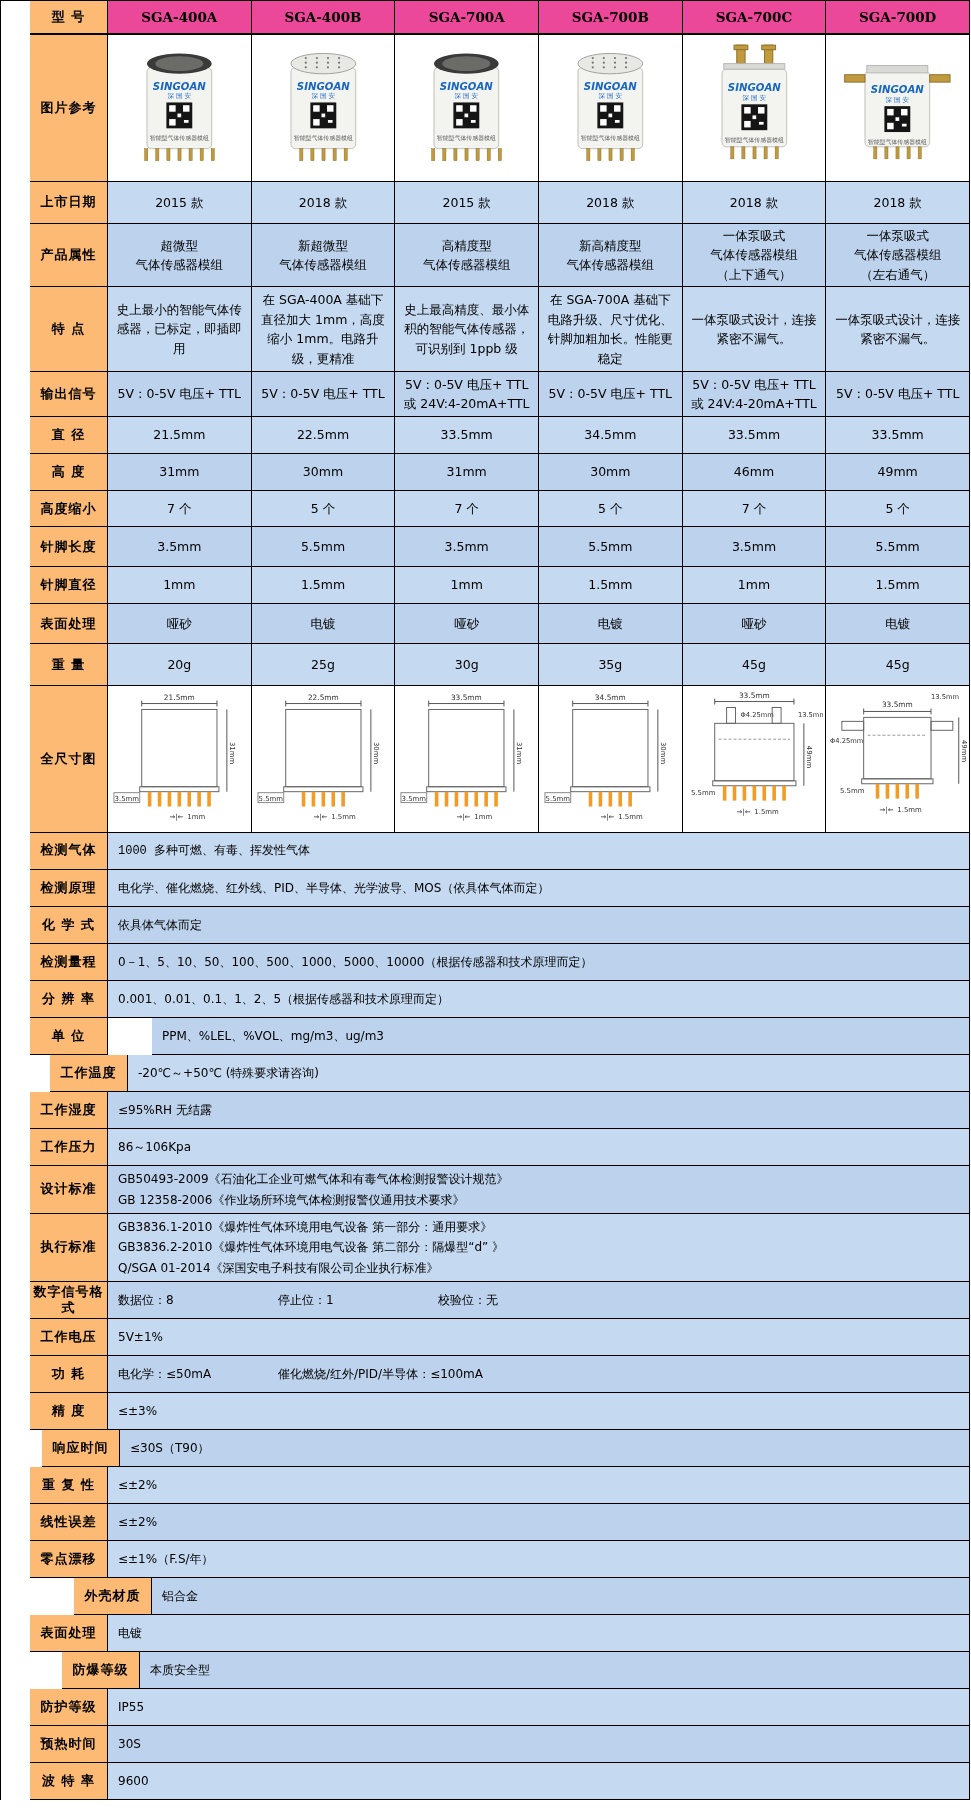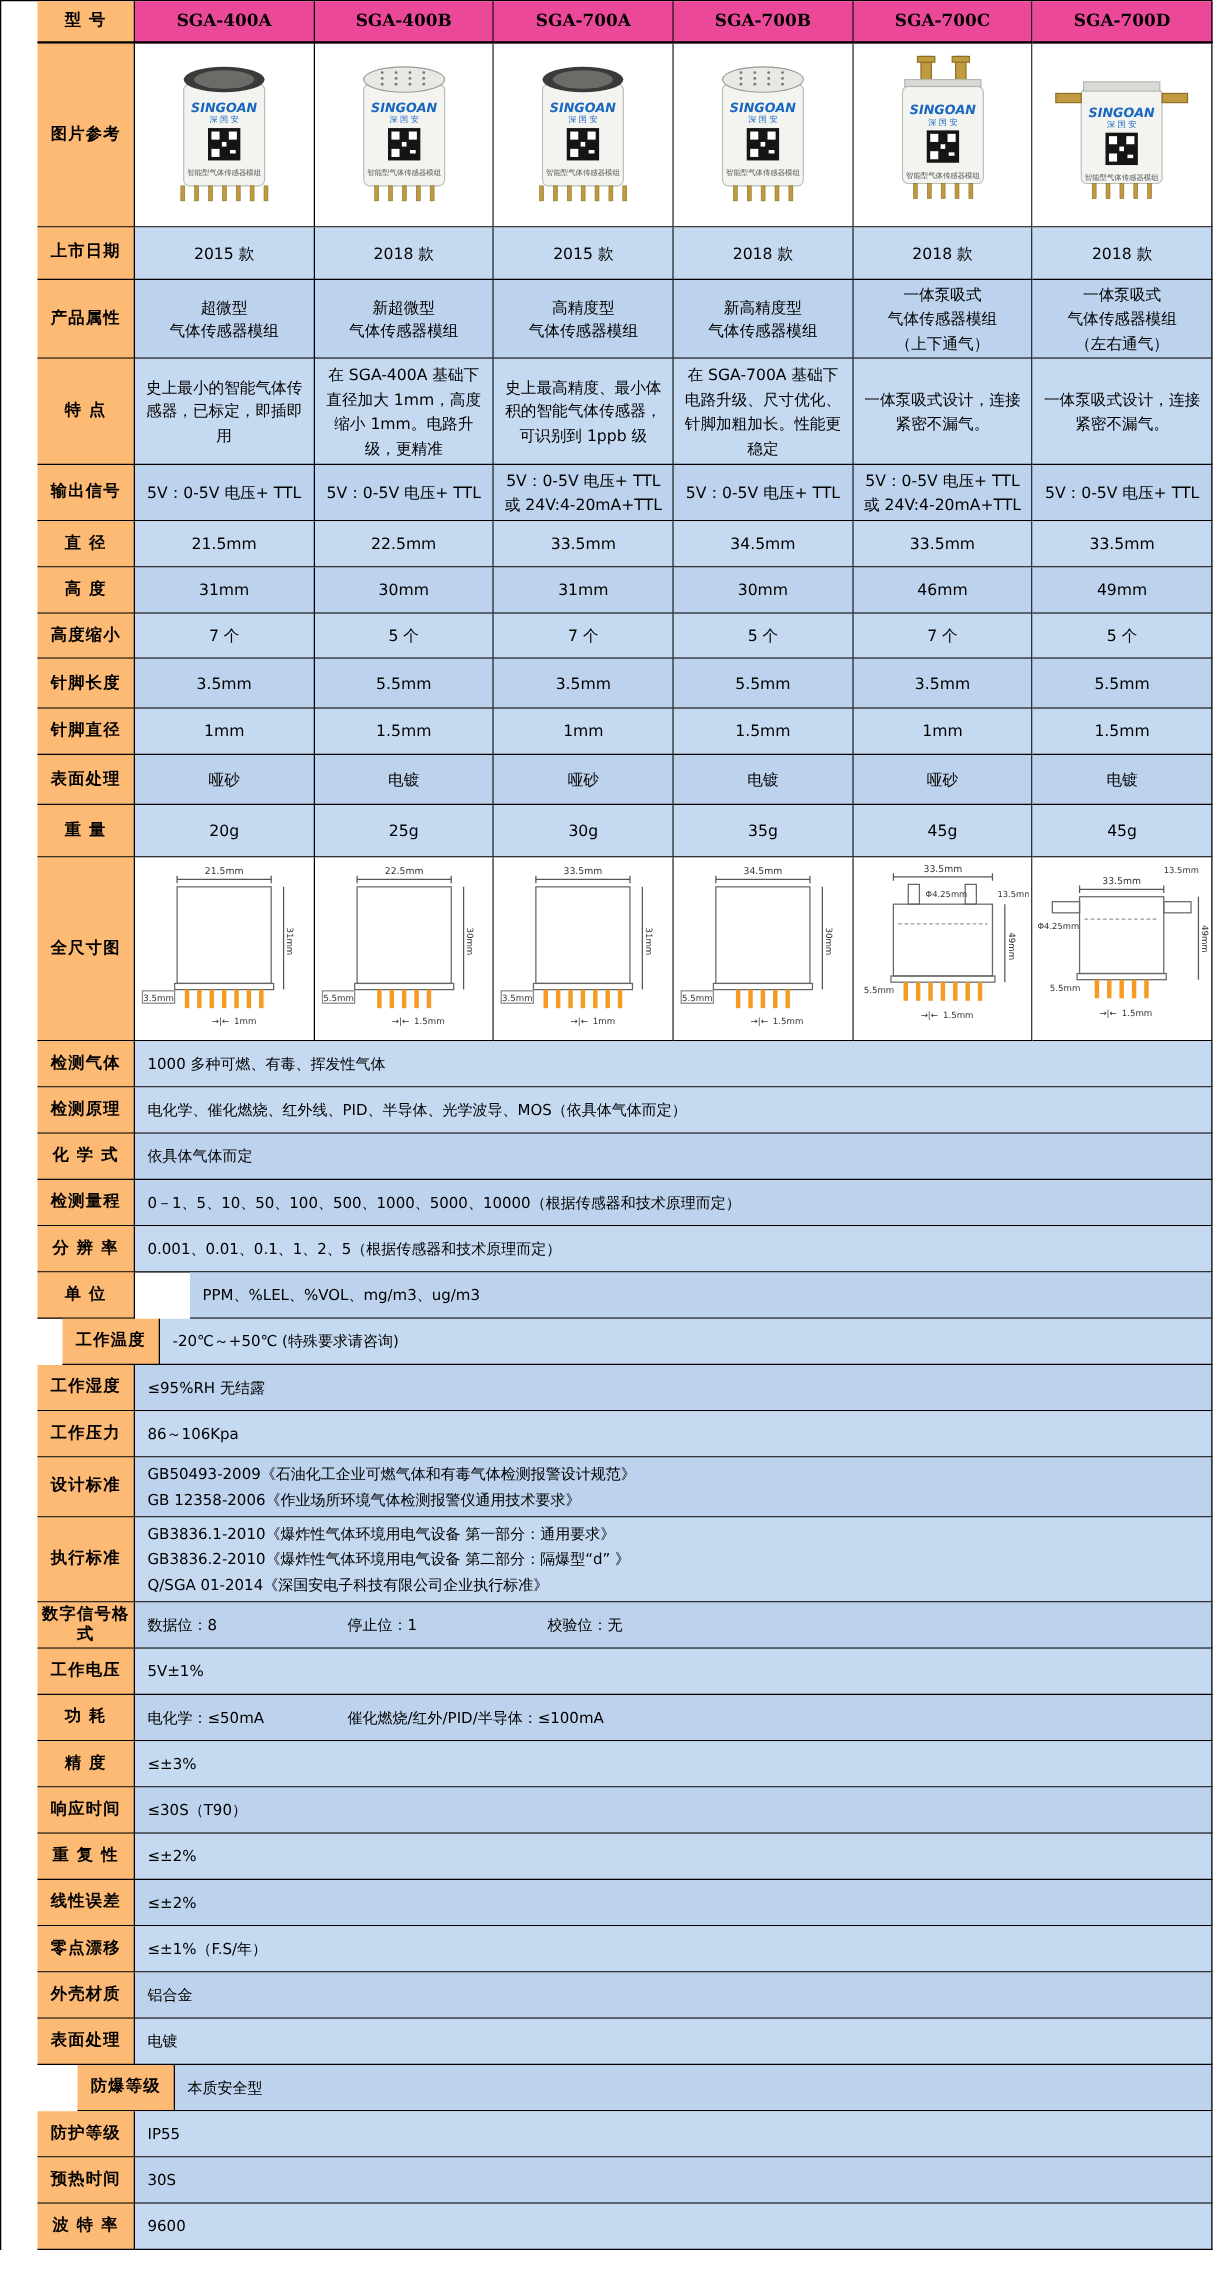--- a/index.html
+++ b/index.html
@@ -463,21 +463,21 @@
           <rect x="58.2" y="95" width="3.6" height="15" fill="#F59A23"></rect>
           <rect x="68.2" y="95" width="3.6" height="15" fill="#F59A23"></rect>
           <rect x="78.2" y="95" width="3.6" height="15" fill="#F59A23"></rect>
           <rect x="88.2" y="95" width="3.6" height="15" fill="#F59A23"></rect>
     <text x="12" y="104" font-size="7" fill="#333">5.5mm</text>
     <text x="52" y="124" font-size="7" fill="#333">→|←</text>
     <text x="70" y="124" font-size="7" fill="#333">1.5mm</text>
   </svg>
       </div>
     </div>
-    <div class="row frow" style="min-height: 37px;">
+    <div class="row frow" style="min-height: 37px; font-family: Liberation Mono, monospace;">
       <div class="cell label">检测气体</div>
       <div class="cell fullval">1000 多种可燃、有毒、挥发性气体</div>
     </div>
     <div class="row frow" style="min-height: 37px;">
       <div class="cell label">检测原理</div>
       <div class="cell fullval">电化学、催化燃烧、红外线、PID、半导体、光学波导、MOS（依具体气体而定）</div>
     </div>
     <div class="row frow alt" style="min-height: 37px;">
       <div class="cell label">化 学 式</div>
       <div class="cell fullval">依具体气体而定</div>
@@ -526,37 +526,37 @@
       <div class="cell fullval">5V±1%</div>
     </div>
     <div class="row frow alt" style="min-height: 37px;">
       <div class="cell label">功    耗</div>
       <div class="cell fullval"><span class="parts"><span>电化学：≤50mA</span><span>催化燃烧/红外/PID/半导体：≤100mA</span></span></div>
     </div>
     <div class="row frow" style="min-height: 37px;">
       <div class="cell label">精    度</div>
       <div class="cell fullval">≤±3%</div>
     </div>
-    <div class="row frow alt" style="min-height: 37px;">
+    <div class="row frow alt" style="min-height: 37px; padding-left: 12px;">
       <div class="cell label">响应时间</div>
       <div class="cell fullval">≤30S（T90）</div>
     </div>
     <div class="row frow" style="min-height: 37px;">
       <div class="cell label">重 复 性</div>
       <div class="cell fullval">≤±2%</div>
     </div>
     <div class="row frow alt" style="min-height: 37px;">
       <div class="cell label">线性误差</div>
       <div class="cell fullval">≤±2%</div>
     </div>
     <div class="row frow" style="min-height: 37px;">
       <div class="cell label">零点漂移</div>
       <div class="cell fullval">≤±1%（F.S/年）</div>
     </div>
-    <div class="row frow alt" style="min-height: 37px;">
+    <div class="row frow alt" style="min-height: 37px; padding-left: 44px;">
       <div class="cell label">外壳材质</div>
       <div class="cell fullval">铝合金</div>
     </div>
     <div class="row frow" style="min-height: 37px;">
       <div class="cell label">表面处理</div>
       <div class="cell fullval">电镀</div>
     </div>
     <div class="row frow alt" style="min-height: 37px; padding-left: 32px;">
       <div class="cell label">防爆等级</div>
       <div class="cell fullval">本质安全型</div>

